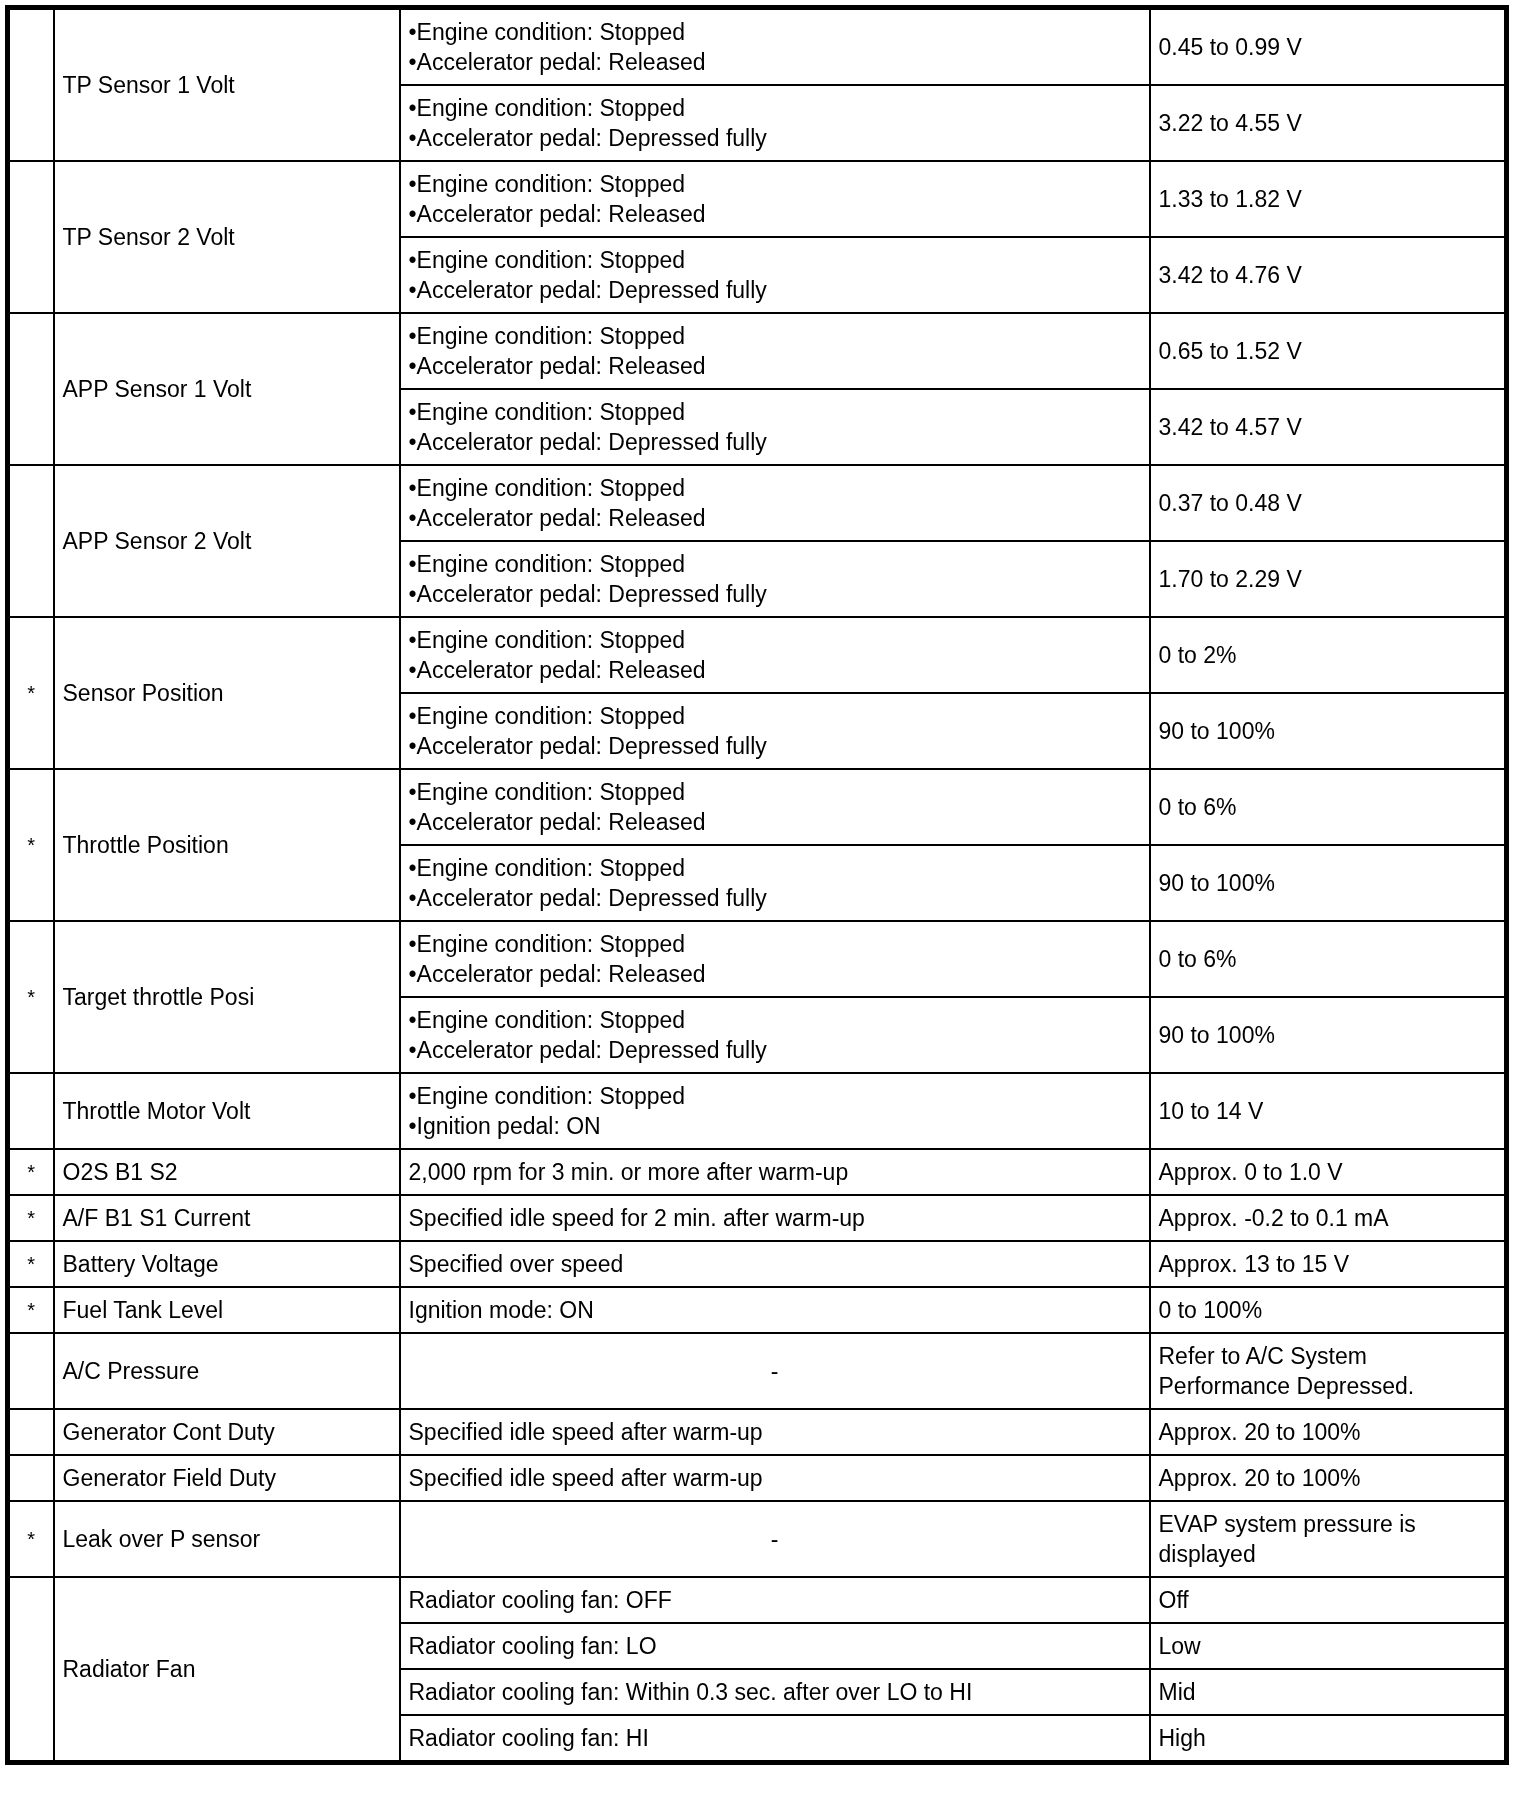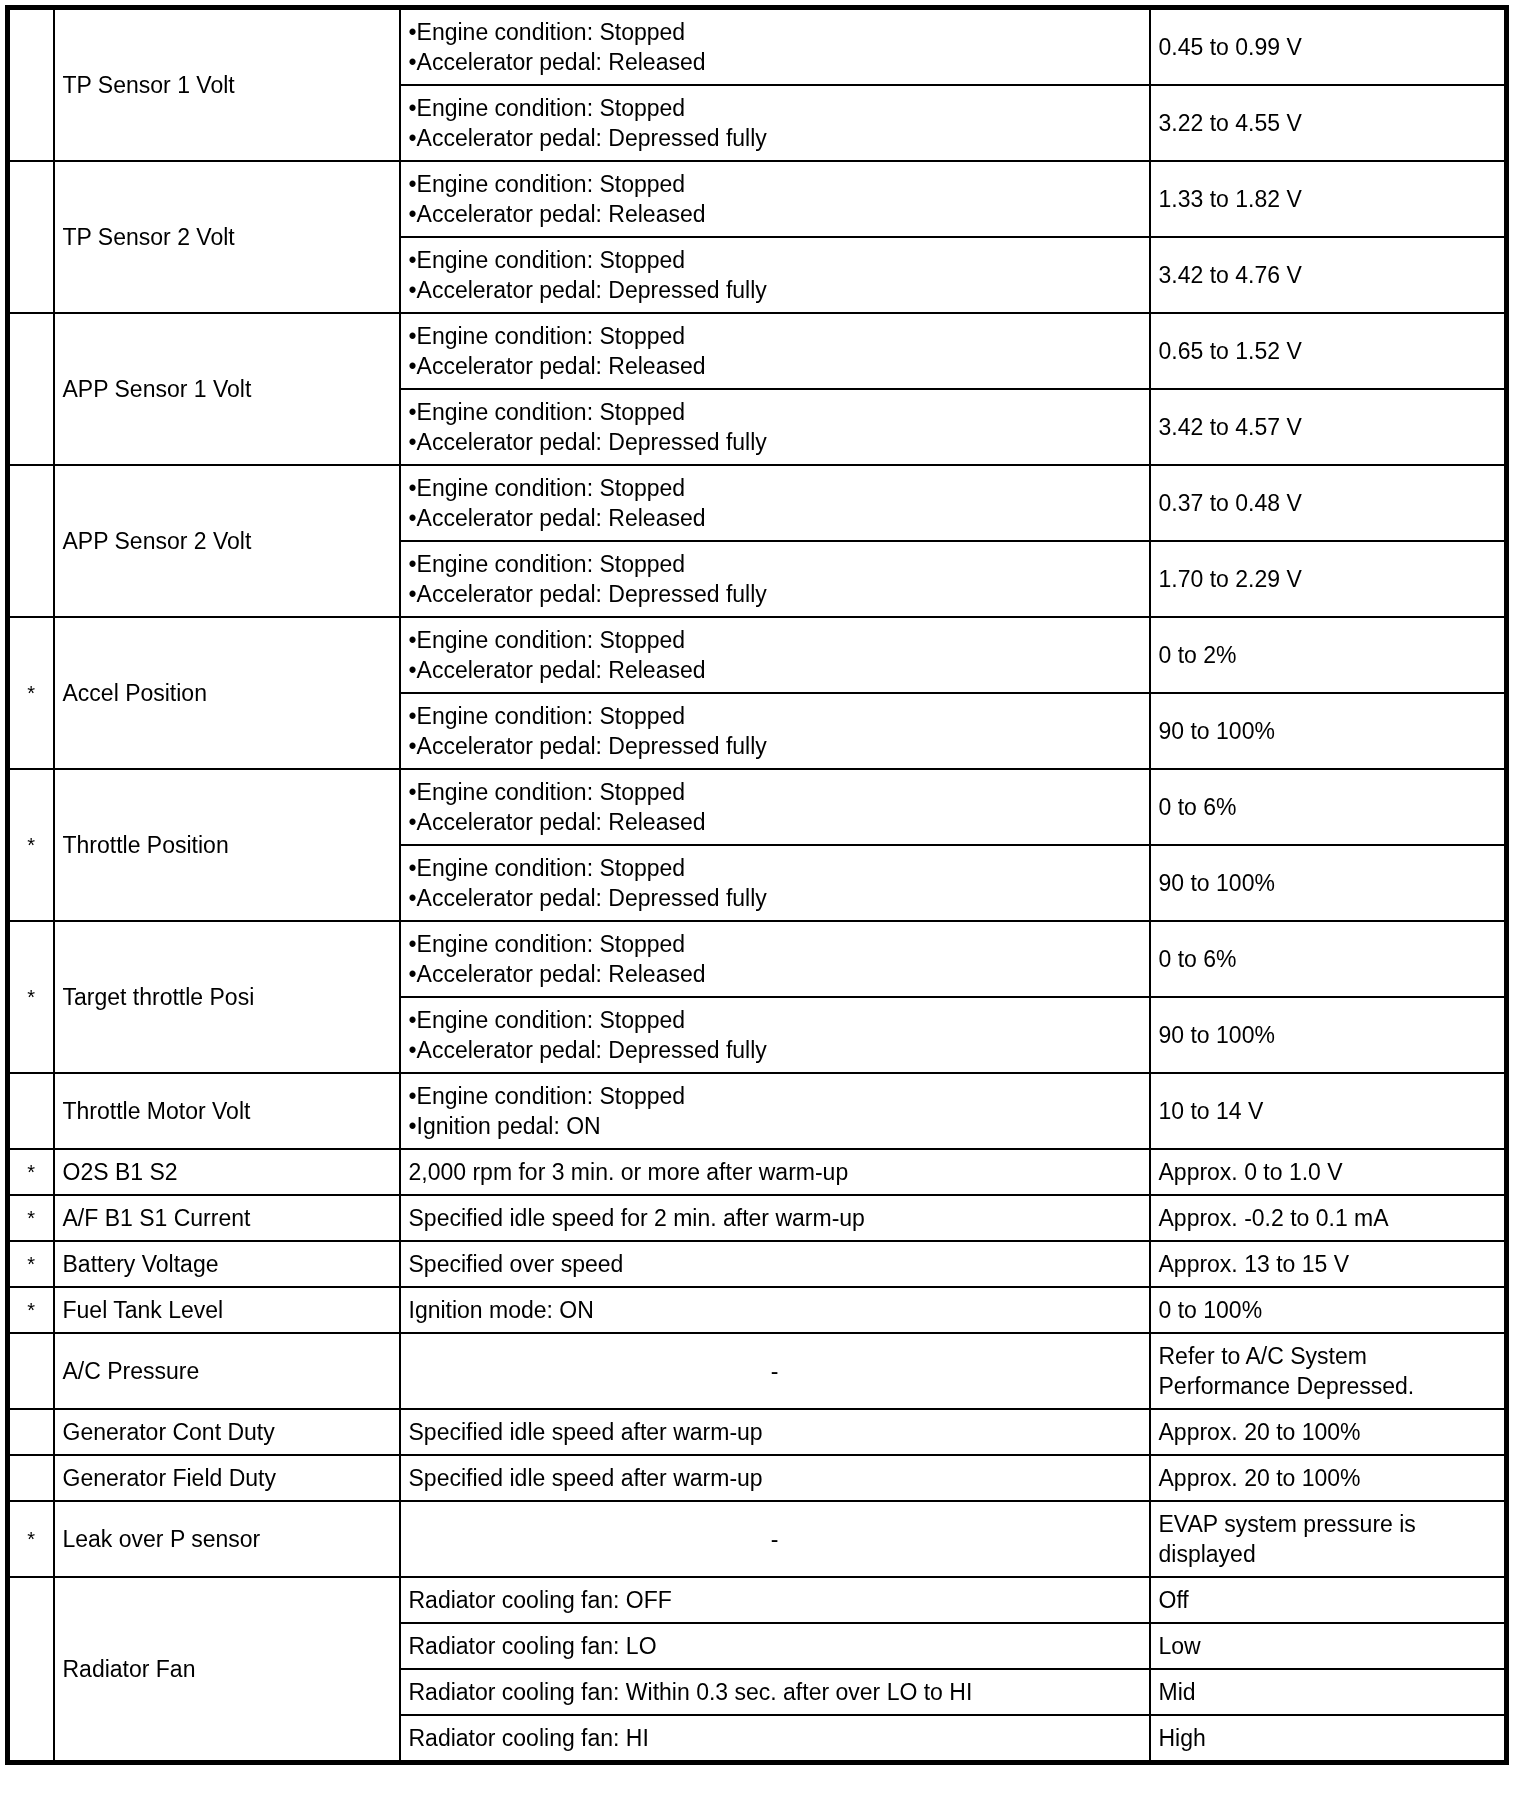--- a/index.html
+++ b/index.html
@@ -112,21 +112,21 @@
         <td>
           <span class="ln">•Engine condition: Stopped</span>
           <span class="ln">•Accelerator pedal: Depressed fully</span>
         </td>
         <td>
           <span class="ln">1.70 to 2.29 V</span>
         </td>
       </tr>
       <tr class="h78">
         <td class="mark" rowspan="2">*</td>
-        <td class="item" rowspan="2">Accel Position</td>
+        <td class="item" rowspan="2">Sensor Position</td>
         <td>
           <span class="ln">•Engine condition: Stopped</span>
           <span class="ln">•Accelerator pedal: Released</span>
         </td>
         <td>
           <span class="ln">0 to 2%</span>
         </td>
       </tr>
       <tr class="h78">
         <td>

